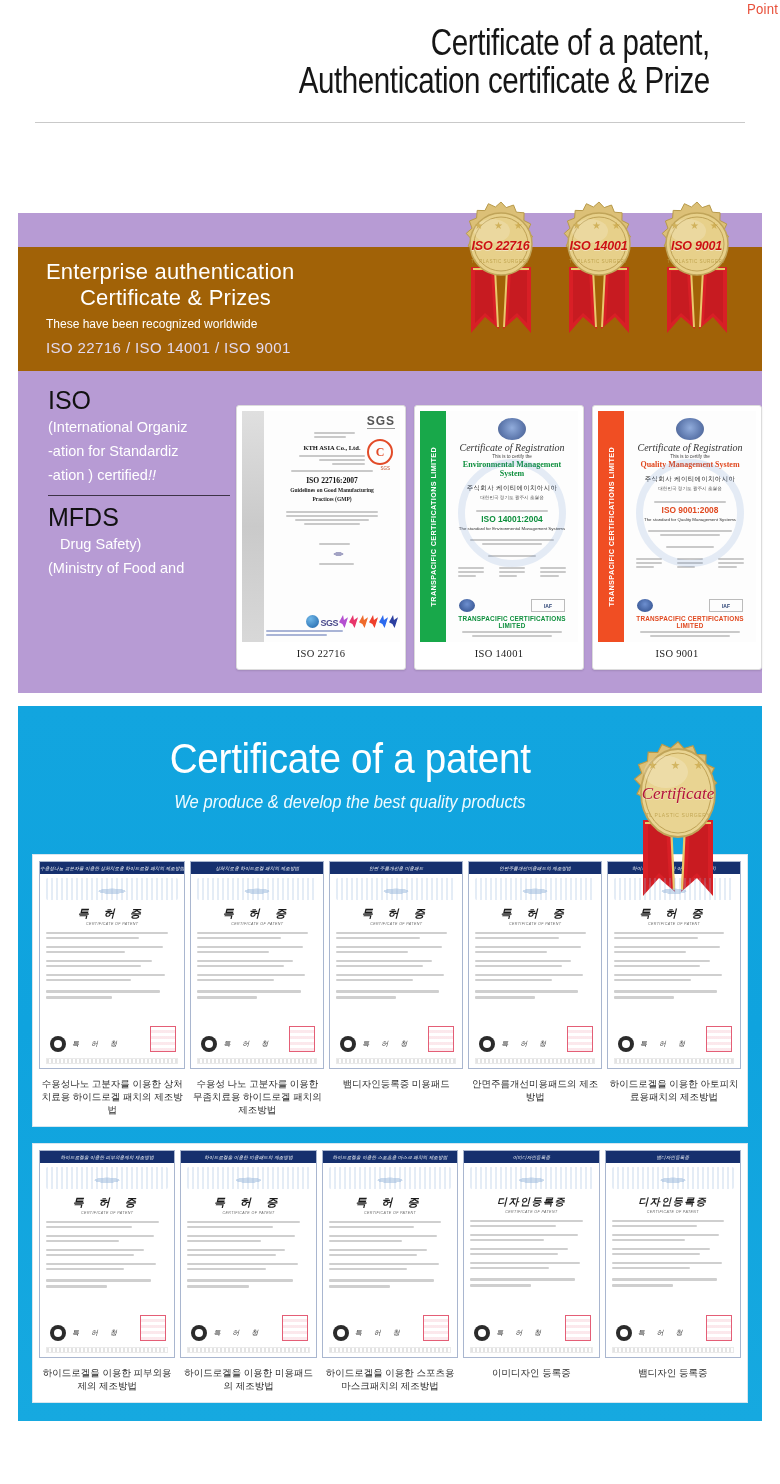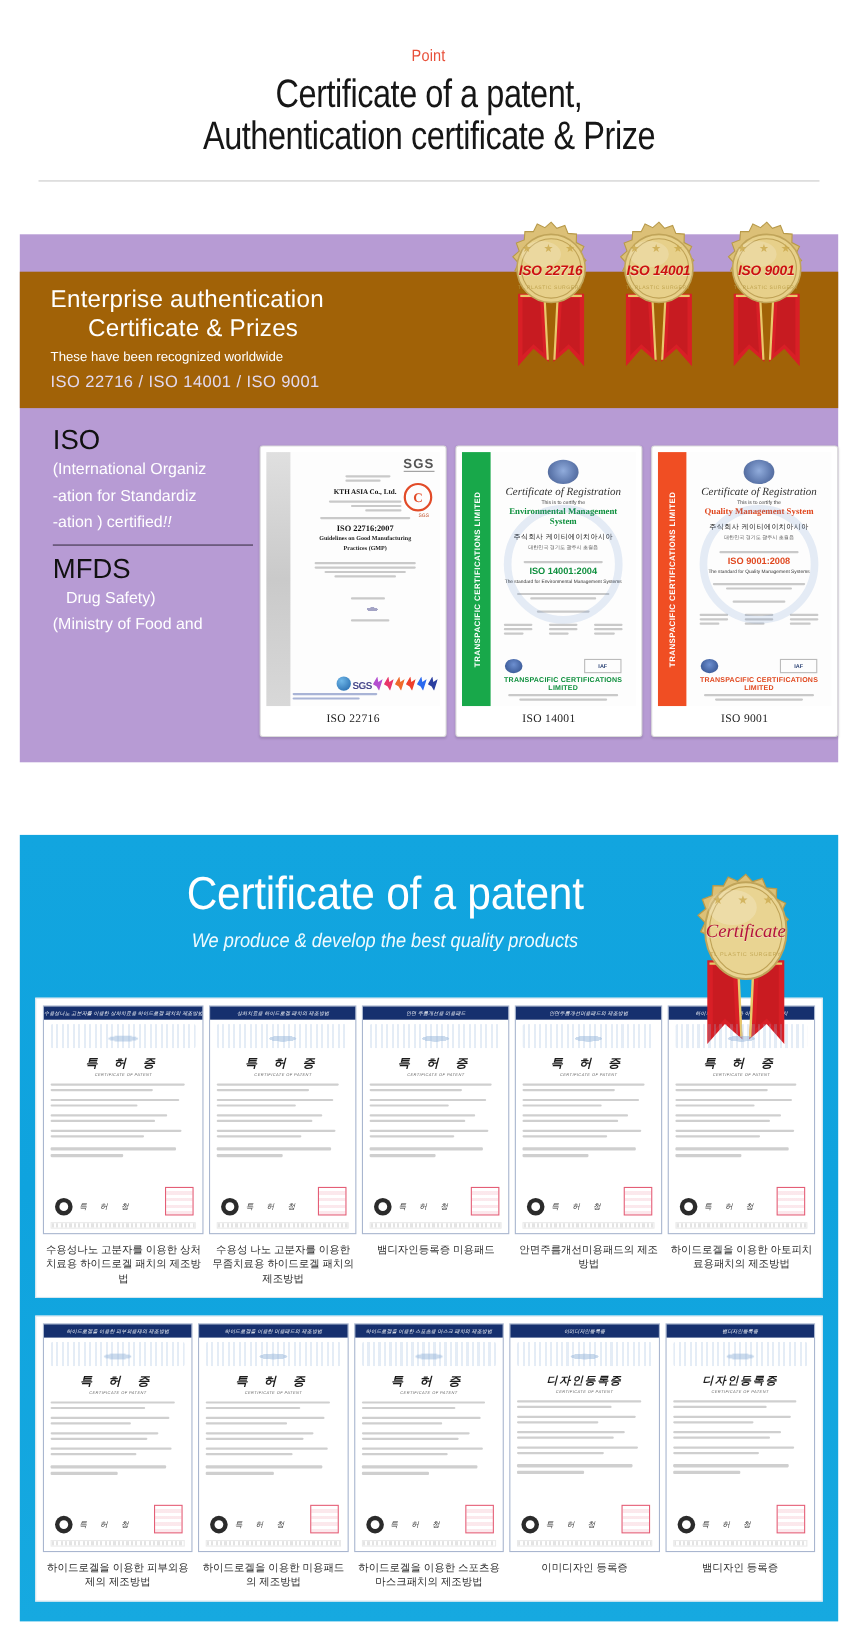--- a/index.html
+++ b/index.html
@@ -6,21 +6,21 @@
   html,body { width:780px; }
   body {
     font-family: "Liberation Sans", sans-serif;
     background:#ffffff;
     width:780px; height:1484px;
     overflow:hidden;
     position:relative;
   }
 
   
-  .header { width:780px; padding-top:42px; text-align:center; }
+  .header { width:780px; text-align:right; }
   .point-label {
     color:#e8503a; font-size:15px; letter-spacing:.2px;
     font-family:"Liberation Sans Narrow","Liberation Sans",sans-serif;
     transform:scaleX(.88); display:inline-block;
   }
   .head-title {
     font-family:"Liberation Sans Narrow","Liberation Sans",sans-serif;
     color:#161616; font-size:36px; line-height:38px; font-weight:400;
     margin-top:6px; letter-spacing:-0.5px;
   }
@@ -170,21 +170,21 @@
   .tp-company { font-weight:700; font-size:6.4px; letter-spacing:.2px; margin-top:3px;}
   .tp-logos { display:flex; justify-content:space-between; align-items:center; padding:0 10px; margin-top:2px;}
   .tp-logo-a { width:16px; height:13px; border-radius:50%; background:radial-gradient(circle at 50% 40%,#6d8fd0,#2c4a86); }
   .tp-logo-b { width:34px; height:13px; border:1px solid #bbb; display:flex; align-items:center; justify-content:center;
     font-size:5px; color:#2b4274; font-weight:700; }
   .tp-sigrow { display:flex; justify-content:space-around; margin-top:8px; }
   .tp-sig { width:26px; }
 
   
   .blue-section {
-    position:absolute; left:18px; top:759px; width:744px; height:715px;
+    position:absolute; left:18px; top:706px; width:744px; height:715px;
     background:linear-gradient(180deg,#12a5df 0%, #0fa3de 45%, #16a9e0 100%);
   }
   .blue-head { position:relative; height:148px; padding-top:30px; }
   .blue-title {
     text-align:center; color:#ffffff; font-size:42px; line-height:46px; font-weight:400;
     font-family:"Liberation Sans Narrow","Liberation Sans",sans-serif;
     padding-right:80px; letter-spacing:-.3px;
   }
   .blue-title span { display:inline-block; transform:scaleX(.92); }
   .blue-sub {

